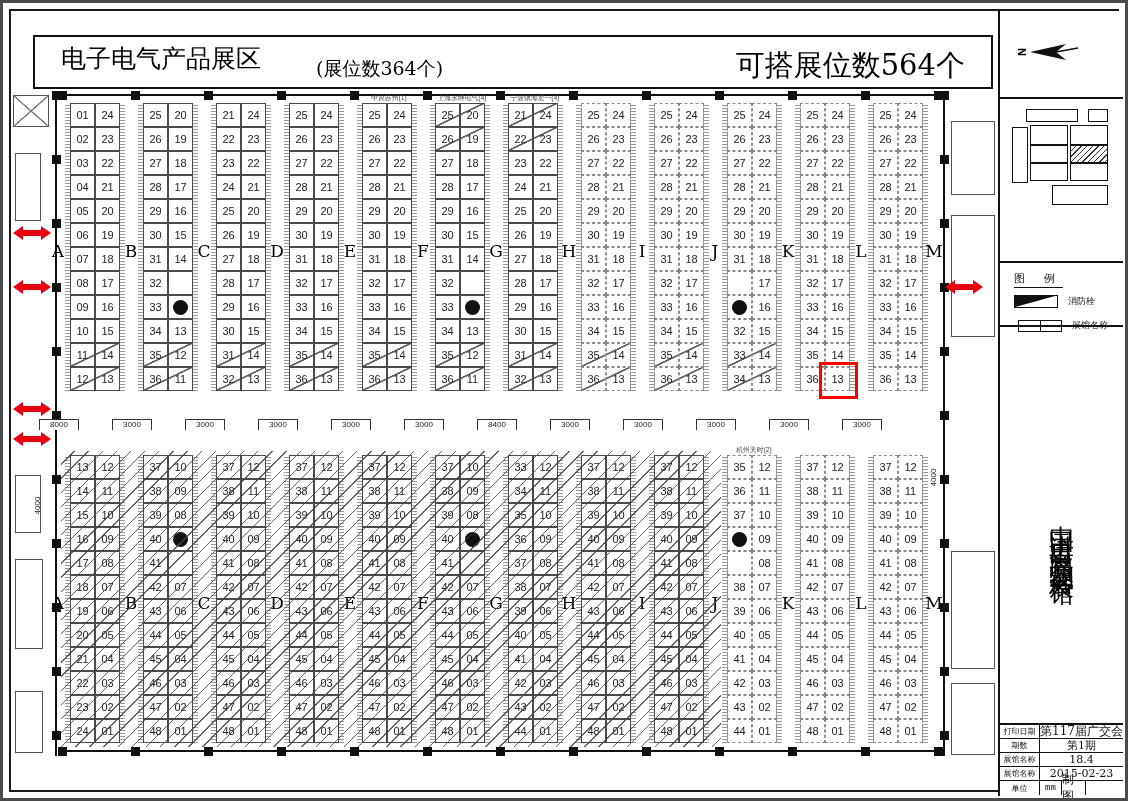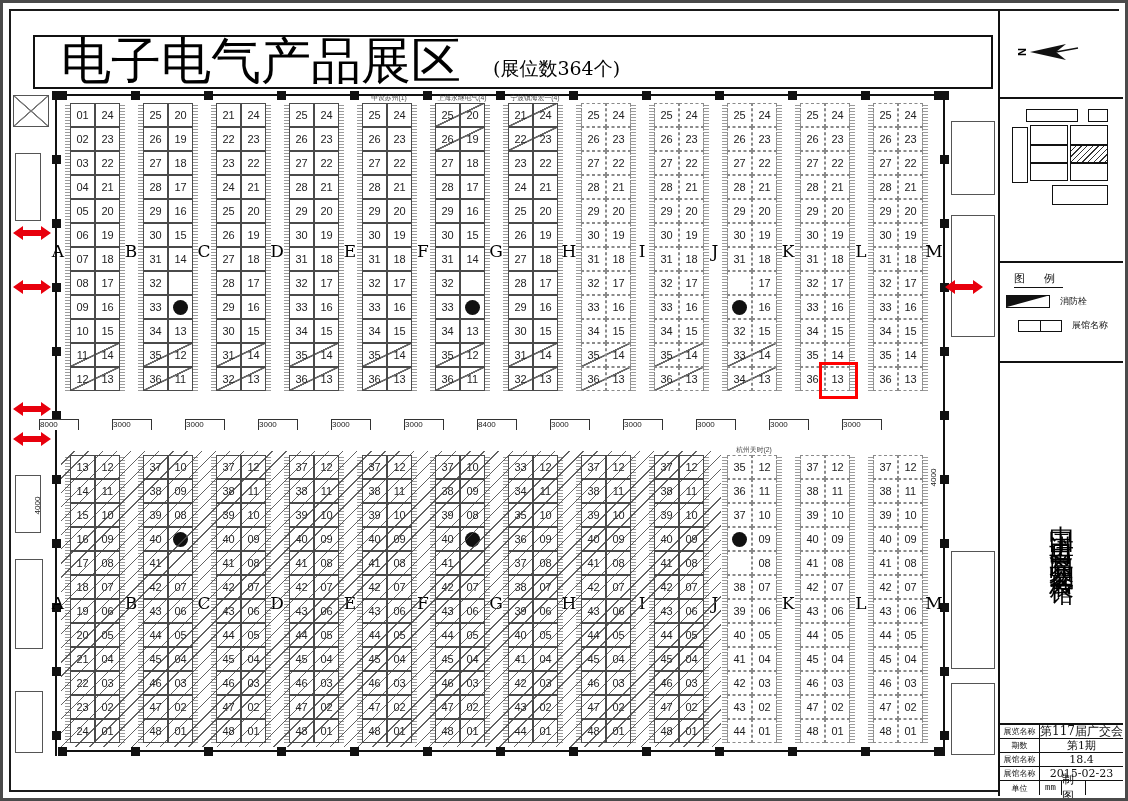--- a/index.html
+++ b/index.html
@@ -4,22 +4,22 @@
 <style>
   html,body{margin:0;padding:0;background:#8a8a8a;}
   #root{position:relative;width:1128px;height:801px;background:#fff;border:3px solid #4a4a4a;box-sizing:border-box;
         font-family:"Liberation Sans",sans-serif;overflow:hidden;}
   .abs{position:absolute;}
   #frame{position:absolute;left:6px;top:6px;right:6px;bottom:6px;border:2px solid #1a1a1a;}
 
   
   #banner{left:30px;top:32px;width:960px;height:54px;border:2px solid #111;background:#fff;
           display:flex;align-items:flex-end;box-sizing:border-box;padding:0 26px 4px 26px;}
-  #banner .t-main{font-family:Liberation Sans, sans-serif;font-size:50px;color:#000;line-height:44px;white-space:nowrap;}
-  #banner .t-sub{font-family:"DejaVu Serif",serif;font-size:19px;color:#000;margin-left:32px;line-height:30px;white-space:nowrap;text-align:center;}
+  #banner .t-main{font-family:Liberation Mono, monospace;font-size:25px;color:#000;line-height:44px;white-space:nowrap;}
+  #banner .t-sub{font-family:"DejaVu Serif",serif;font-size:19px;color:#000;margin-left:55px;line-height:30px;white-space:nowrap;text-align:center;}
   #banner .t-right{font-family:"DejaVu Serif",serif;font-size:29px;color:#000;margin-left:auto;line-height:36px;white-space:nowrap;}
 
   
   .wall-h{height:9px;background:repeating-linear-gradient(90deg,#111 0 9px,transparent 9px 73px);}
   .wall-h::after{content:"";position:absolute;left:0;right:0;top:3px;height:2px;background:#111;}
   .wall-v{width:9px;background:repeating-linear-gradient(180deg,#111 0 9px,transparent 9px 64px);}
   .wall-v::after{content:"";position:absolute;top:0;bottom:0;left:3px;width:2px;background:#111;}
   .annex{border:1px solid #555;background:#fff;}
   .annex.x{background:
      linear-gradient(to top right,transparent 48%,#777 49%,#777 51%,transparent 52%),
@@ -46,35 +46,35 @@
 
   
   #hatch{left:58px;top:448px;width:660px;height:296px;pointer-events:none;
      background:repeating-linear-gradient(135deg,transparent 0 9px,rgba(70,70,70,.85) 9px 10px);}
 
   
   #selbooth{left:816px;top:359px;width:33px;height:31px;border:3px solid #f00;}
 
   
   .dim{position:absolute;height:11px;box-sizing:border-box;border:1px solid #333;border-bottom:none;
-       font-size:8px;line-height:9px;text-align:left;color:#222;background:#fff;}
+       font-size:8px;line-height:9px;text-align:center;color:#222;background:#fff;}
   .dimv{position:absolute;font-size:8px;color:#222;transform:rotate(-90deg);transform-origin:center;}
 
   
   .rarrow{position:absolute;width:38px;height:16px;}
   .rarrow svg{display:block;}
 
   
   #sidebar{left:995px;top:8px;width:125px;height:785px;border-left:2px solid #111;background:#fff;box-sizing:border-box;}
   .sb-sec{position:absolute;left:0;width:100%;box-sizing:border-box;border-bottom:2px solid #111;}
   #sb-compass{top:0;height:88px;}
   #sb-compass .cwrap{position:absolute;left:18px;top:30px;display:flex;align-items:center;}
   #sb-compass .nletter{font-size:11px;font-weight:bold;transform:rotate(90deg);margin-right:2px;}
   #sb-map{top:88px;height:164px;}
-  #sb-legend{top:252px;height:100px;}
+  #sb-legend{top:252px;height:64px;}
   #sb-legend .lg-title{position:absolute;left:14px;top:8px;font-size:11px;letter-spacing:8px;
       border-bottom:1px solid #111;padding-bottom:1px;color:#111;}
   .lg-item{position:absolute;display:flex;align-items:center;}
   .lg-sym1{width:44px;height:13px;border:1px solid #111;box-sizing:border-box;position:relative;overflow:hidden;}
   .lg-sym1::before{content:"";position:absolute;left:0;top:0;width:0;height:0;
       border-top:11px solid #111;border-right:40px solid transparent;}
   .lg-sym2{width:44px;height:12px;border:1px solid #111;box-sizing:border-box;display:flex;}
   .lg-sym2 span{flex:1;border-right:1px solid #111;}
   .lg-sym2 span:last-child{border-right:none;}
   .lg-label{font-size:9px;color:#111;margin-left:10px;white-space:nowrap;}
@@ -96,20 +96,21 @@
 </style>
 </head>
 <body>
 
 <div id="root">
   <div id="frame" class="abs"></div>
 
   <div id="banner" class="abs">
     <span class="t-main">电子电气产品展区</span>
     <span class="t-sub">(展位数364个)</span>
+    <span class="t-right">可搭展位数564个</span>
   </div>
 
   <div class="abs wall-h" style="left:55px;top:88px;width:885px;"></div>
   <div class="abs wall-h" style="left:55px;top:744px;width:885px;"></div>
   <div class="abs wall-v" style="left:49px;top:88px;height:665px;"></div>
   <div class="abs wall-v" style="left:937px;top:88px;height:665px;"></div>
 
   <div class="abs annex x" style="left:10px;top:92px;width:34px;height:30px;"></div>
   <div class="abs annex" style="left:12px;top:150px;width:24px;height:66px;"></div>
   <div class="abs annex" style="left:12px;top:472px;width:24px;height:56px;"></div>
@@ -1509,38 +1510,38 @@
       <div class="mm" style="left:30px;top:26px;width:38px;height:20px;"></div>
       <div class="mm" style="left:70px;top:26px;width:38px;height:20px;"></div>
       <div class="mm" style="left:30px;top:46px;width:38px;height:18px;"></div>
       <div class="mm hatched" style="left:70px;top:46px;width:38px;height:18px;"></div>
       <div class="mm" style="left:30px;top:64px;width:38px;height:18px;"></div>
       <div class="mm" style="left:70px;top:64px;width:38px;height:18px;"></div>
       <div class="mm" style="left:52px;top:86px;width:56px;height:20px;"></div>
     </div>
     <div id="sb-legend" class="sb-sec">
       <div class="lg-title">图 例</div>
-      <div class="lg-item" style="left:6px;top:32px;">
+      <div class="lg-item" style="left:14px;top:32px;">
         <span class="lg-sym1"></span>
         <span class="lg-label">消防栓</span>
       </div>
       <div class="lg-item" style="left:18px;top:56px;">
         <span class="lg-sym2">
             <span></span>
             <span></span>
           </span>
         <span class="lg-label">展馆名称</span>
       </div>
     </div>
     <div id="sb-title" class="sb-sec">
       <div id="vtitle">中国进出口商品交易会展馆</div>
     </div>
     <div id="sb-table" class="sb-sec">
       <div class="itr">
-          <div class="itl">展览名称</div>
+          <div class="itl">打印日期</div>
           <div class="itv" style="font-size:12px;">第117届广交会</div>
         </div>
       <div class="itr">
           <div class="itl">期数</div>
           <div class="itv">第1期</div>
         </div>
       <div class="itr">
           <div class="itl">展馆名称</div>
           <div class="itv">18.4</div>
         </div>

